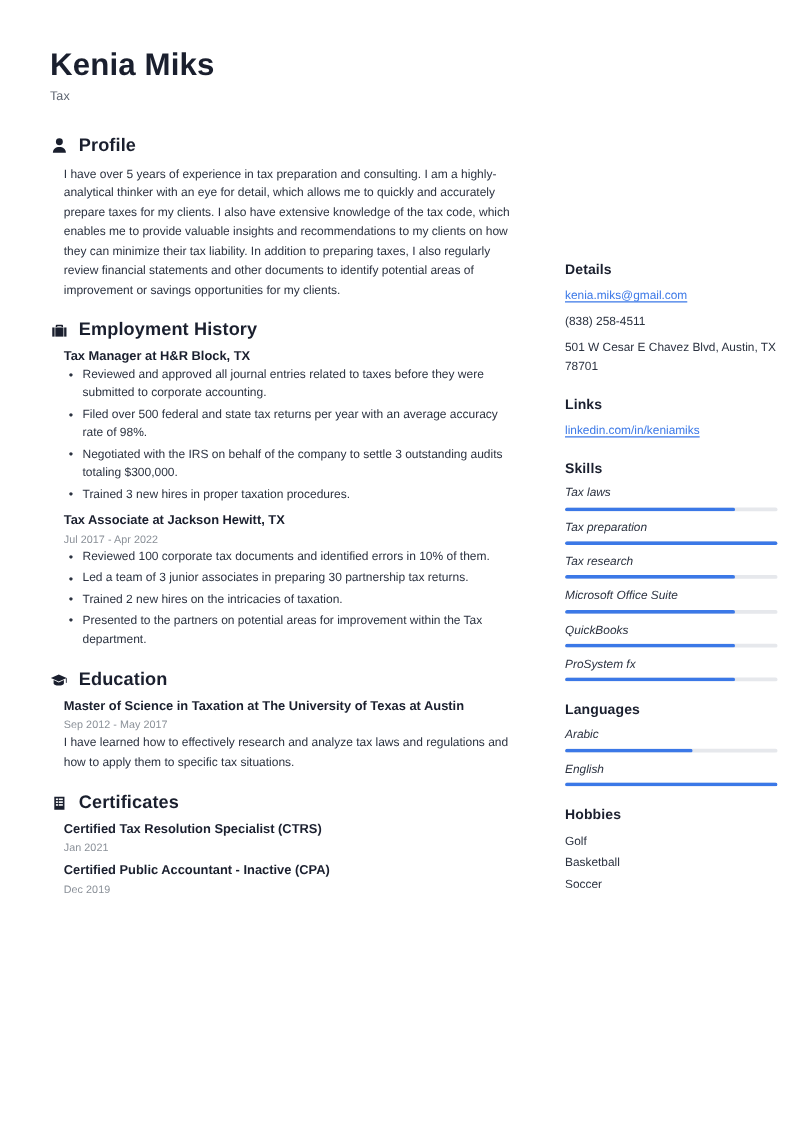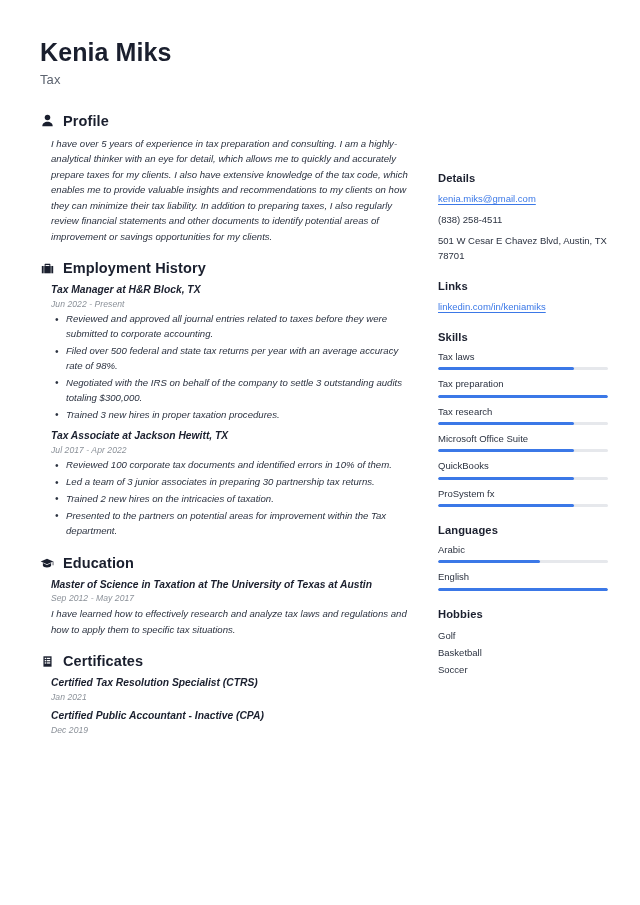--- a/index.html
+++ b/index.html
@@ -30,31 +30,31 @@
 
   .full-name {
     font-size: 25px;
     font-weight: bold;
     letter-spacing: 0.1px;
     color: #1a1f2e;
     line-height: 1.15;
   }
 
   .job-title {
-    font-size: 13px;
+    font-size: 10px;
     color: #5d6470;
     margin-top: 5px;
     letter-spacing: 0.1px;
   }
 
   
   .columns {
     display: flex;
-    align-items: center;
-    gap: 26px;
+    align-items: flex-end;
+    gap: 40px;
   }
 
   .col-main  { width: 372px; flex: none; }
   .col-side  { width: 170px; flex: none; padding-top: 2px; }
 
   
   .section { margin-bottom: 16px; }
 
   .section-head {
     display: flex;
@@ -74,21 +74,21 @@
   }
   .section-head .sec-icon svg { display: block; }
 
   .section-title {
     font-size: 14.5px;
     font-weight: bold;
     color: #1a1f2e;
     letter-spacing: 0.1px;
   }
 
-  .section-body { padding-left: 11px; font-style: italic; }
+  .section-body { padding-left: 11px; }
 
   
   .para {
     font-size: 9.6px;
     line-height: 1.62;
     color: #2b3240;
   }
 
   
   .entry { margin-bottom: 2px; }
@@ -164,21 +164,21 @@
     color: #3b78e7;
     text-decoration: underline;
     text-underline-offset: 1.5px;
     word-break: break-word;
     display: block;
     margin-bottom: 7px;
     cursor: pointer;
   }
 
   
-  .rated { margin-bottom: 8px; }
+  .rated { margin-bottom: 8px; font-style: italic; }
 
   .rated-label {
     font-size: 9.5px;
     color: #2b3240;
     margin-bottom: 4px;
     line-height: 1.3;
   }
 
   .bar-track {
     width: 100%;
@@ -240,21 +240,20 @@
               <rect x="4" y="4.9" width="8" height="9"></rect>
               <rect x="12.7" y="4.9" width="2.3" height="9"></rect>
             </svg>
           </span>
           <span class="section-title">Employment History</span>
         </div>
         <div class="section-body">
 
           <div class="entry">
             <div class="entry-title">Tax Manager at H&amp;R Block, TX</div>
-            <div class="entry-date">Jun 2022 - Present</div>
             <ul class="bullets">
               <li>Reviewed and approved all journal entries related to taxes before they were submitted to corporate accounting.</li>
               <li>Filed over 500 federal and state tax returns per year with an average accuracy rate of 98%.</li>
               <li>Negotiated with the IRS on behalf of the company to settle 3 outstanding audits totaling $300,000.</li>
               <li>Trained 3 new hires in proper taxation procedures.</li>
             </ul>
           </div>
 
           <div class="entry">
             <div class="entry-title">Tax Associate at Jackson Hewitt, TX</div>

